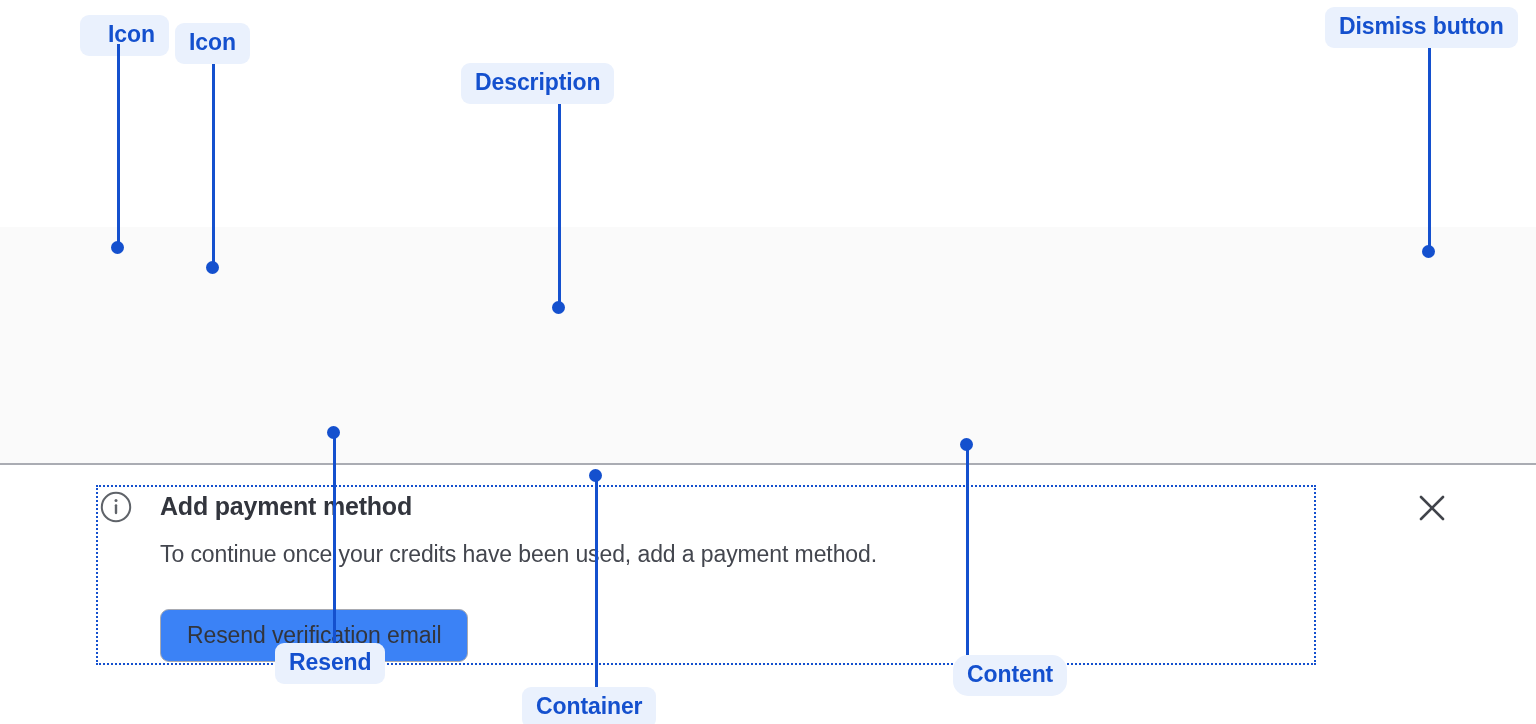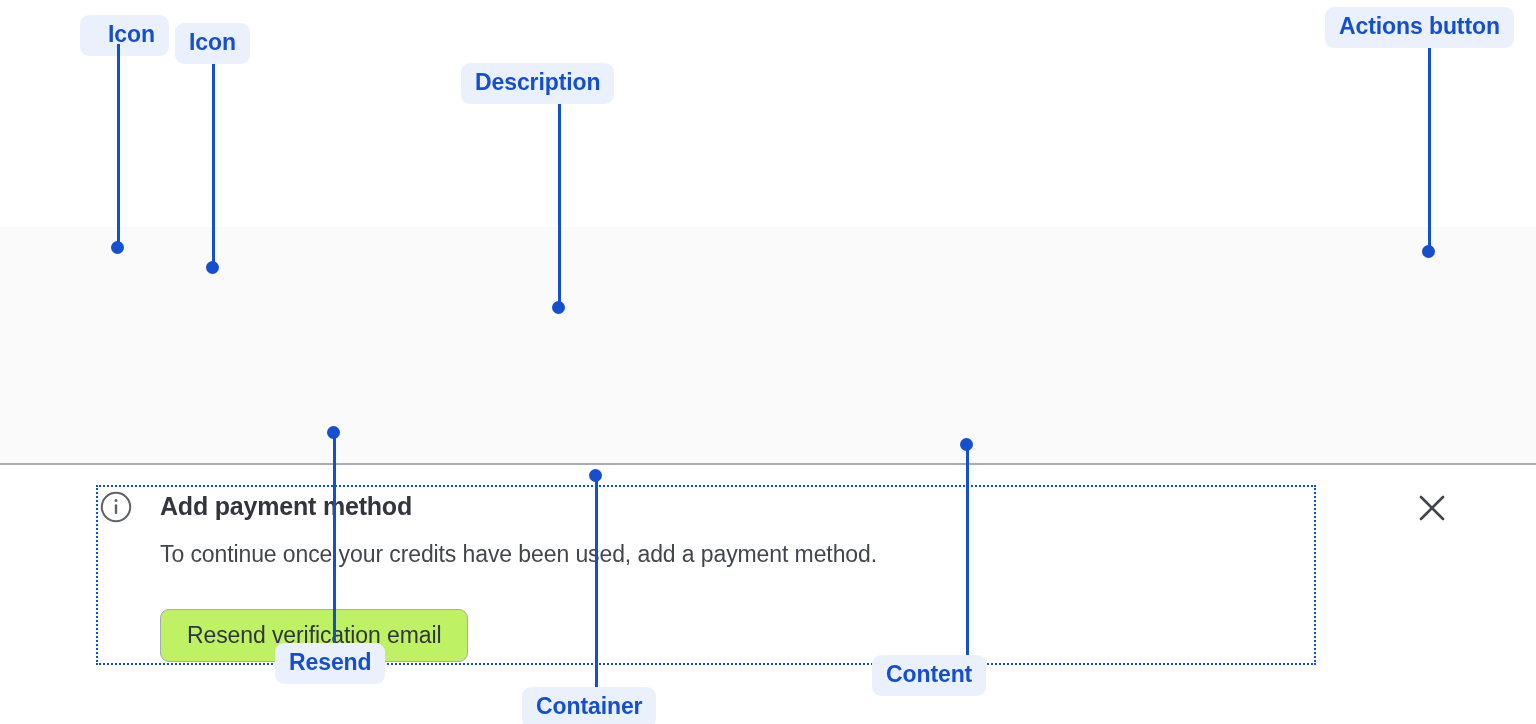--- a/index.html
+++ b/index.html
@@ -68,21 +68,21 @@
     letter-spacing: -0.1px;
     white-space: nowrap;
   }
 
   #action-button {
     position: absolute;
     left: 160px;
     top: 382px;
     height: 53px;
     padding: 0 26px;
-    background: #bef264;
+    background: #3b82f6;
     border: 1.5px solid #a8aab1;
     border-radius: 9px;
     font-family: "Liberation Sans", sans-serif;
     font-size: 23px;
     color: #32353d;
     letter-spacing: -0.1px;
     box-sizing: border-box;
     cursor: pointer;
     white-space: nowrap;
   }
@@ -146,21 +146,21 @@
   #dot-dismiss     { left: 1422px; top: 245px; }
 
   #label-actions   { left: 275px;  top: 643px; }
   #line-actions    { left: 333px;  top: 438px; height: 205px; }
   #dot-actions     { left: 327px;  top: 426px; }
 
   #label-container { left: 522px;  top: 687px; }
   #line-container  { left: 595px;  top: 481px; height: 206px; }
   #dot-container   { left: 589px;  top: 469px; }
 
-  #label-content   { left: 872px;  top: 655px; }
+  #label-content   { left: 953px;  top: 655px; border-radius: 15px; }
   #line-content    { left: 966px;  top: 450px; height: 205px; }
   #dot-content     { left: 960px;  top: 438px; }
 </style>
 </head>
 <body>
 
 <div id="banner">
 
   <div id="content-box"></div>
 
@@ -191,21 +191,21 @@
 <div class="anno-dot" id="dot-icon"></div>
 
 <div class="anno-label" id="label-title">Icon</div>
 <div class="anno-line" id="line-title"></div>
 <div class="anno-dot" id="dot-title"></div>
 
 <div class="anno-label" id="label-desc">Description</div>
 <div class="anno-line" id="line-desc"></div>
 <div class="anno-dot" id="dot-desc"></div>
 
-<div class="anno-label" id="label-dismiss">Actions button</div>
+<div class="anno-label" id="label-dismiss">Dismiss button</div>
 <div class="anno-line" id="line-dismiss"></div>
 <div class="anno-dot" id="dot-dismiss"></div>
 
 <div class="anno-label" id="label-actions">Resend</div>
 <div class="anno-line" id="line-actions"></div>
 <div class="anno-dot" id="dot-actions"></div>
 
 <div class="anno-label" id="label-container">Container</div>
 <div class="anno-line" id="line-container"></div>
 <div class="anno-dot" id="dot-container"></div>

